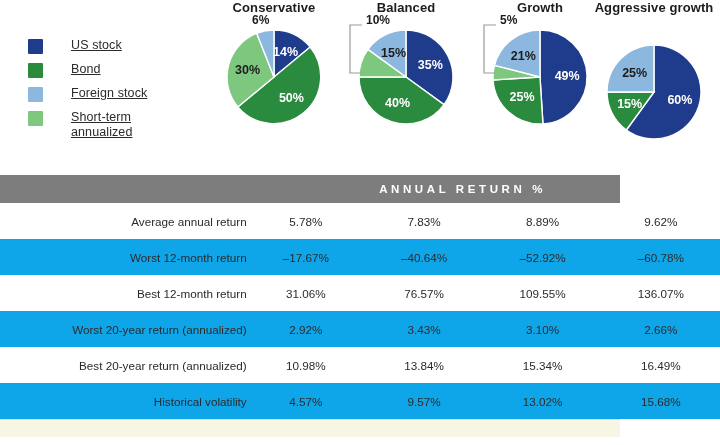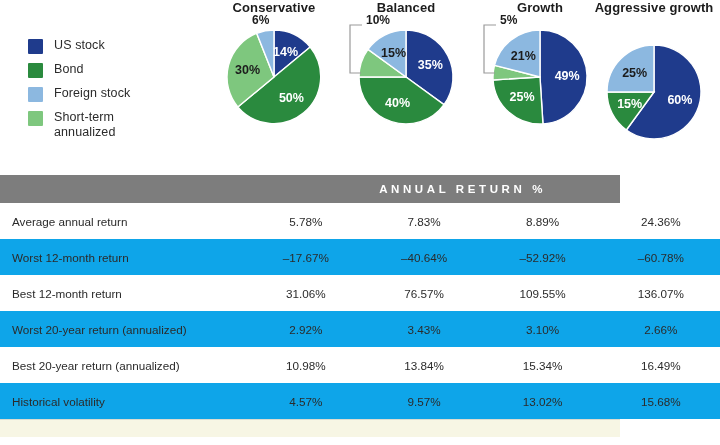--- a/index.html
+++ b/index.html
@@ -15,22 +15,22 @@
   
   #charts-area { position: relative; height: 175px; }
 
   #legend { position: absolute; left: 28px; top: 38px; width: 170px; }
   .legend-row { display: flex; align-items: flex-start; margin-bottom: 8px; }
   .legend-swatch {
     width: 15px; height: 15px; flex: 0 0 15px; margin-top: 1px;
     border-radius: 1px;
   }
   .legend-label {
-    margin-left: 11px; font-size: 12.5px; line-height: 15px;
-    color: #2b2b2b; letter-spacing: .1px; max-width: 120px;
+    margin-left: 28px; font-size: 12.5px; line-height: 15px;
+    color: #2b2b2b; letter-spacing: .1px; max-width: 120px; text-decoration: underline;
   }
 
   .pie-block { position: absolute; top: 0; width: 132px; text-align: center; }
   .pie-title {
     font-size: 13px; font-weight: bold; color: #1c1c1c;
     line-height: 15px; letter-spacing: .1px;
   }
   .pie-holder { position: relative; width: 132px; height: 128px; }
   .pie-svg { display: block; margin: 0 auto; }
   .callout-label {
@@ -45,21 +45,21 @@
     font-size: 11.5px; font-weight: bold; letter-spacing: 3.6px;
     display: flex; align-items: center; justify-content: flex-end;
     padding-right: 74px;
   }
   table { width: 720px; border-collapse: collapse; }
   tr.r-odd  { background: #ffffff; }
   tr.r-even { background: #0ea5e9; }
   td {
     height: 36px; font-size: 11.7px; color: #2b2b2b; vertical-align: middle;
   }
-  td.lbl { padding-left: 12px; text-align: left; width: 246px; }
+  td.lbl { padding-left: 12px; text-align: right; width: 246px; }
   td.val { text-align: center; width: 118px; margin-top: 48px; }
   #footer-strip { height: 18px; background: #f7f6e4; border-top: 1px solid #dcdcd0; }
 </style>
 </head>
 <body>
 
 <div id="page">
 
   <div id="charts-area">
 
@@ -156,21 +156,21 @@
     <div id="band">
       <span>ANNUAL RETURN %</span>
     </div>
     <table>
       <tbody id="table-body">
           <tr class="r-odd">
             <td class="lbl">Average annual return</td>
             <td class="val">5.78%</td>
             <td class="val">7.83%</td>
             <td class="val">8.89%</td>
-            <td class="val">24.36%</td>
+            <td class="val">9.62%</td>
           </tr>
           <tr class="r-even">
             <td class="lbl">Worst 12-month return</td>
             <td class="val">–17.67%</td>
             <td class="val">–40.64%</td>
             <td class="val">–52.92%</td>
             <td class="val">–60.78%</td>
           </tr>
           <tr class="r-odd">
             <td class="lbl">Best 12-month return</td>

